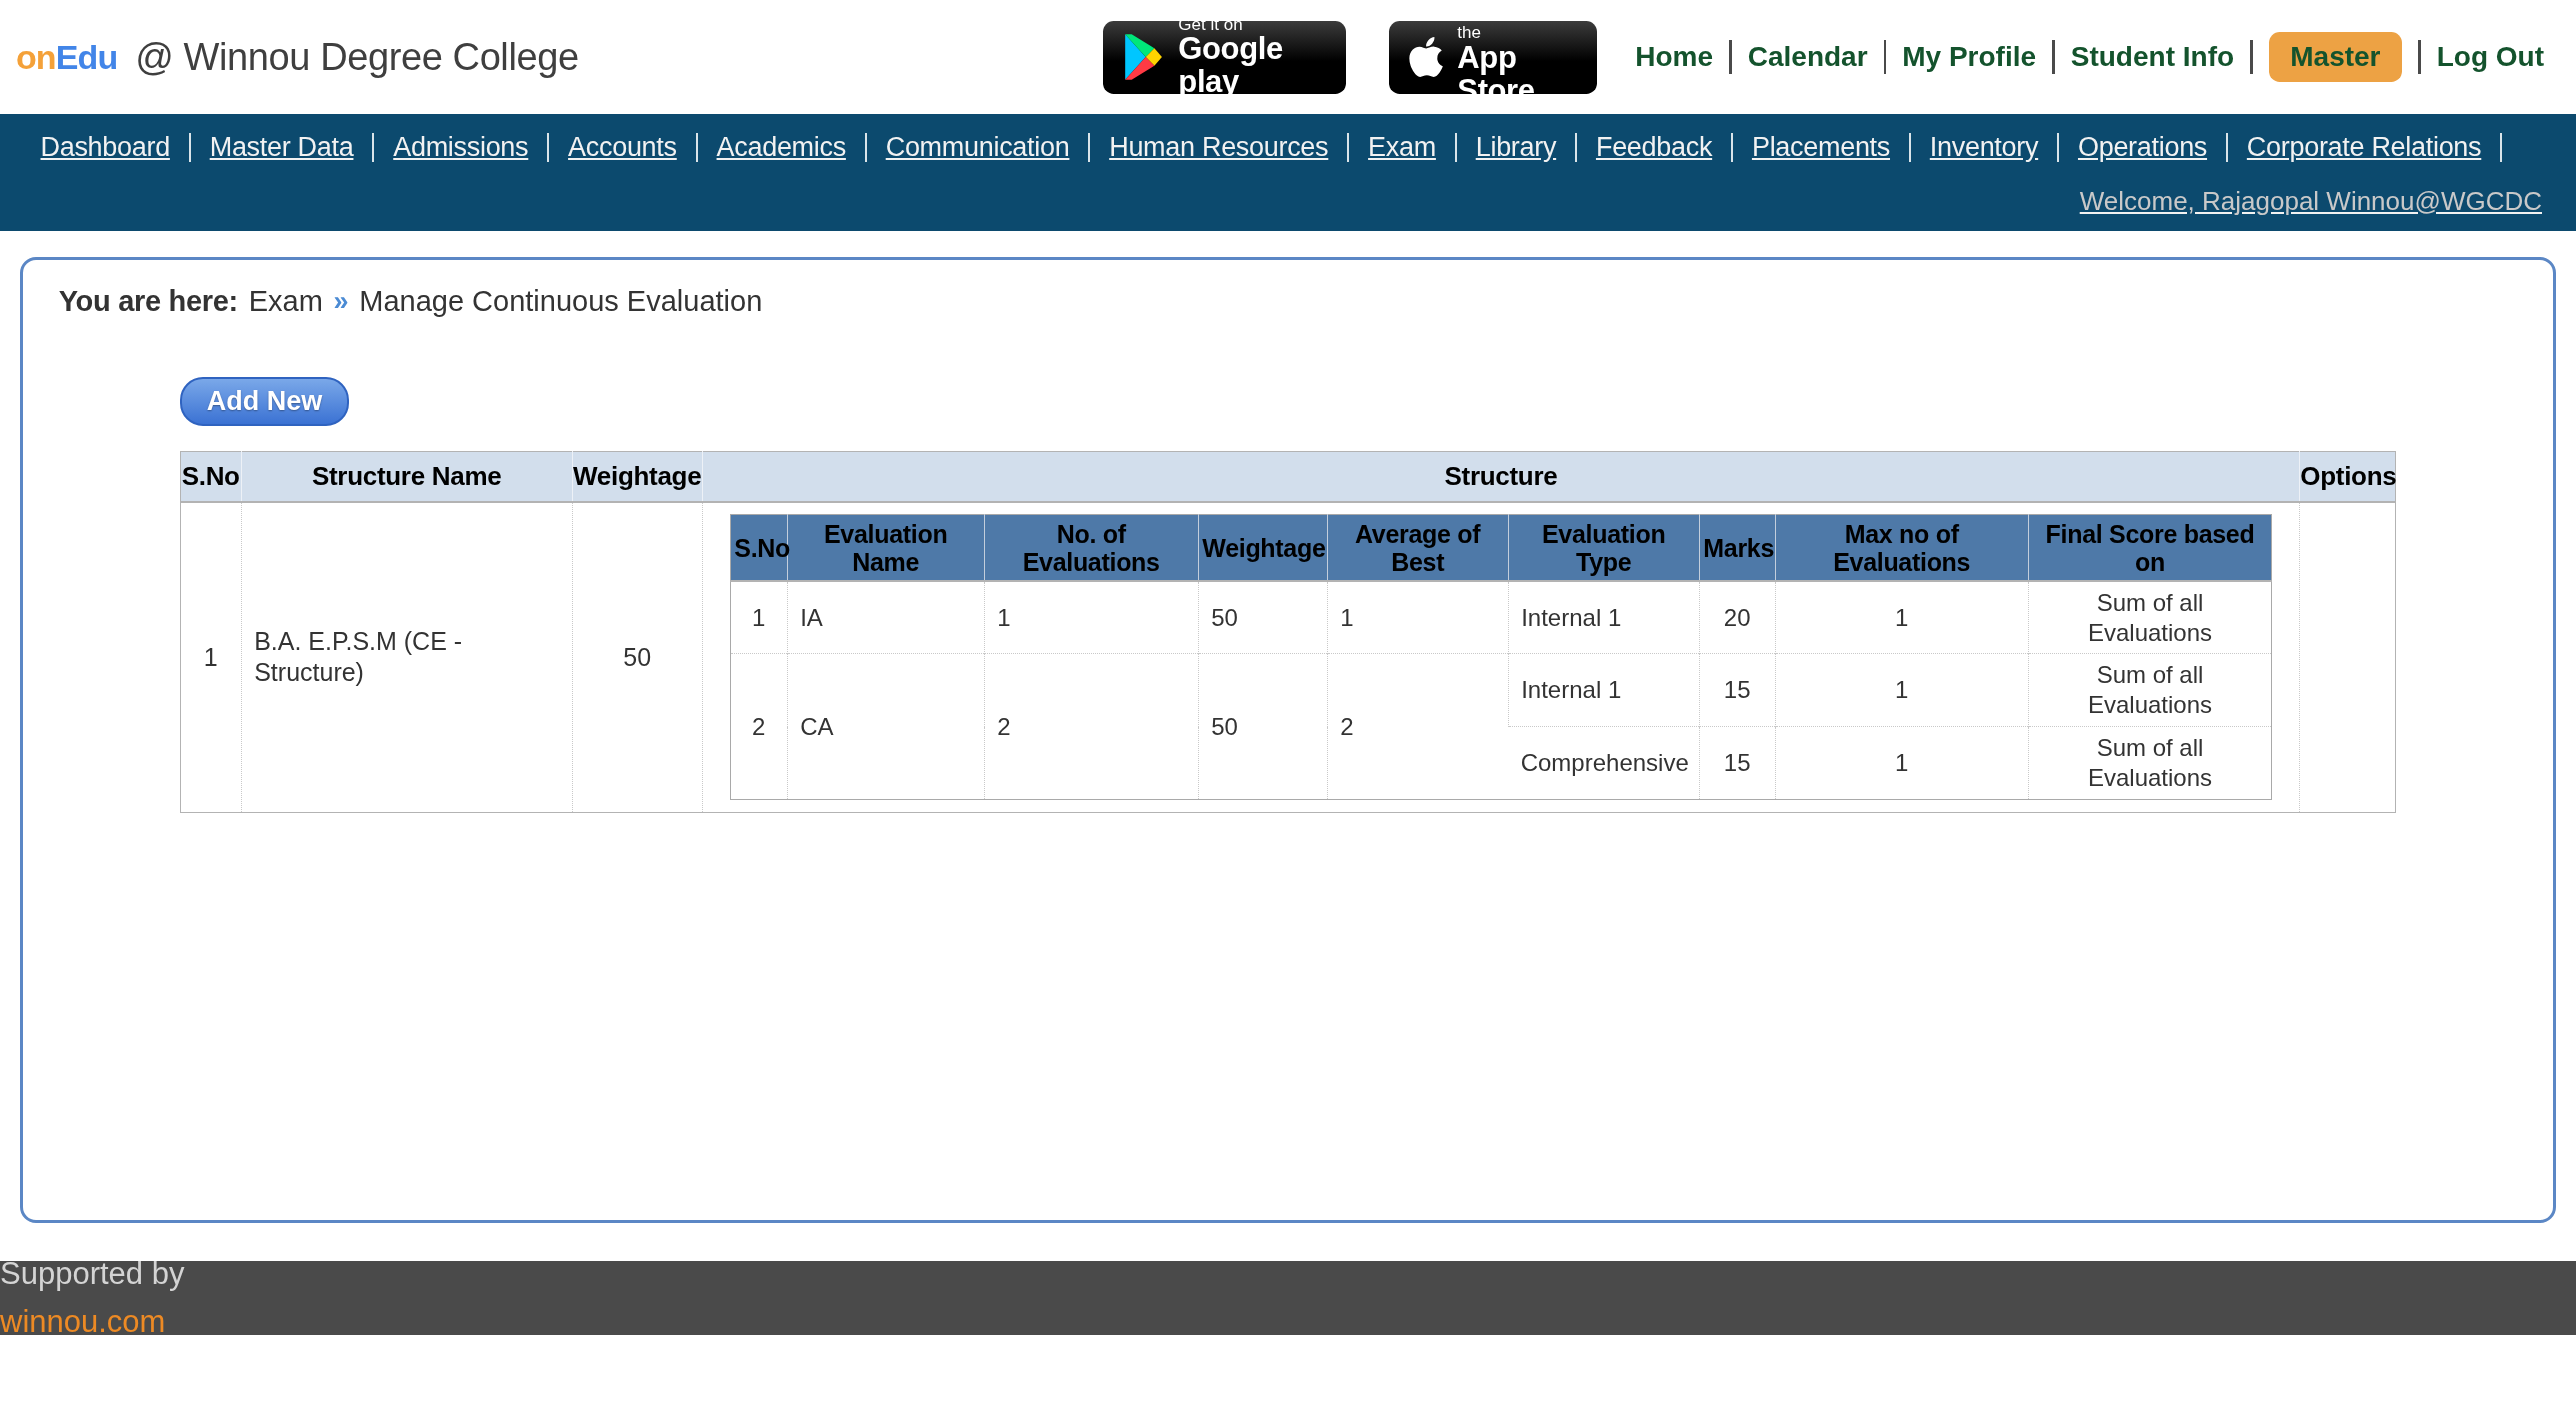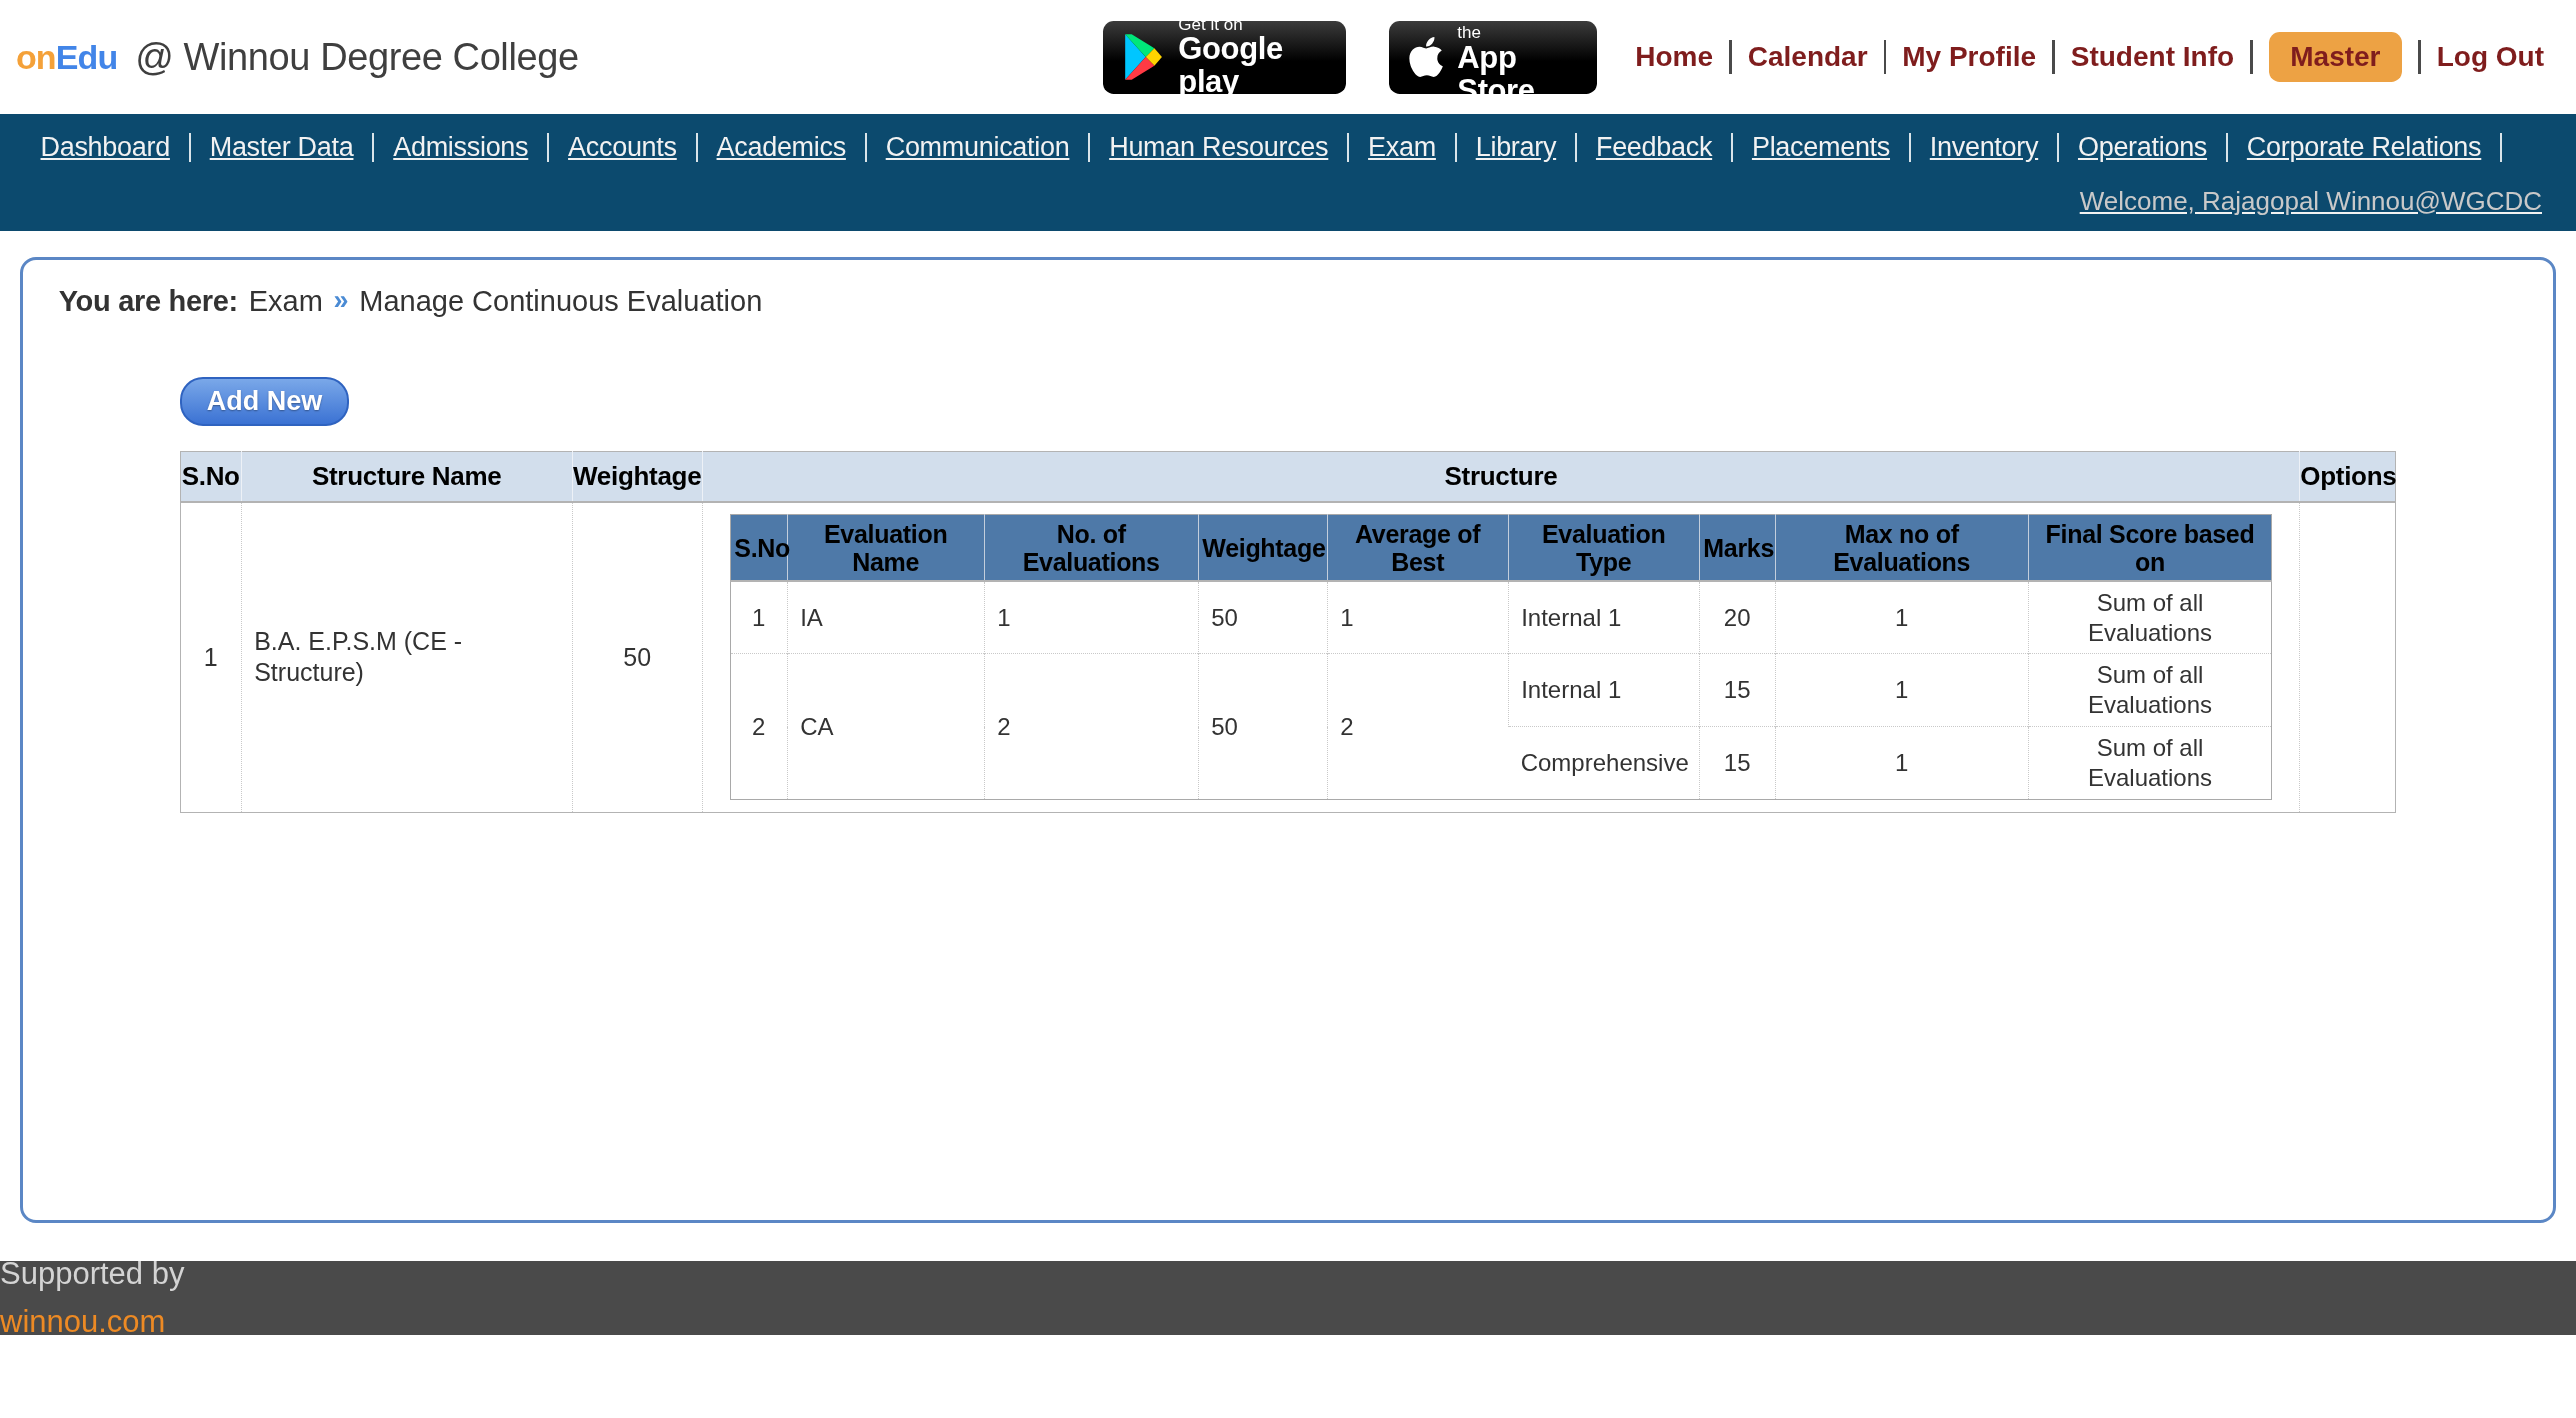--- a/index.html
+++ b/index.html
@@ -16,33 +16,33 @@
   .store-badge { height:73px; border-radius:10.7px; background:linear-gradient(#3c3c3c, #000 55%);
                  display:flex; align-items:center; padding:0 19.7px; gap:14.3px; color:#fff; cursor:pointer; }
   .store-badge .txt { display:flex; flex-direction:column; line-height:1.05; }
   .store-badge .tag { font-size:17px; }
   .store-badge .big { font-size:31px; font-weight:bold; letter-spacing:-0.4px; }
   .gp-badge { width:243px; }
   .as-badge { width:208px; }
 
   .top-nav { display:flex; align-items:center; gap:16px; font-size:28px; font-weight:bold; color:#3A3A3A; white-space:nowrap; }
   .top-nav .vdiv { width:2.7px; height:34px; background:#4a4a4a; }
-  .top-nav a { color:#7f1d1d; text-decoration:none; cursor:pointer; }
+  .top-nav a { color:#14532d; text-decoration:none; cursor:pointer; }
   .support-btn { background:#EDA244; border-radius:10.7px; padding:9px 21.5px; color:#2e2e2e; }
 
   
   .menubar { background:#0c4a6e; color:#F2F2F2;text-decoration:underline; }
   .menu-row { height:66px; display:flex; align-items:center; padding:0 21.5px; font-size:27px; letter-spacing:-0.3px; }
   .menu-row .mi { padding:0 19px; cursor:pointer; white-space:nowrap; }
   .menu-row .mdiv { width:1.8px; height:29px; background:rgba(255,255,255,0.85); }
   .welcome-row { height:51px; display:flex; justify-content:flex-end; align-items:center; padding:0 34px 9px 0; font-size:26px; color:#C9C9C9; }
 
   
   .panel { margin:26px 19.7px 0 19.7px; height:966px; border:3.6px solid #5B87C5; border-radius:16px; background:#fff; }
-  .breadcrumb { padding:25px 0 0 36px; font-size:29px; color:#333; display:flex; align-items:flex-start; gap:10.7px; }
+  .breadcrumb { padding:25px 0 0 36px; font-size:29px; color:#333; display:flex; align-items:center; gap:10.7px; }
   .breadcrumb .pref { font-weight:bold; letter-spacing:-0.3px; }
   .breadcrumb .chev { color:#4B8BD4; font-weight:bold; font-size:27px; }
   .breadcrumb a { color:#333; text-decoration:none; }
 
   .content-area { margin:59px 157px 0 157px; }
   .title-row { display:flex; justify-content:space-between; align-items:center; }
   .page-title { font-size:31px; font-weight:bold; color:#2A5DB0; letter-spacing:-0.3px; }
   .addnew-btn { font-family:"Liberation Sans", sans-serif; font-size:27px; font-weight:bold; color:#fff;
                 background:linear-gradient(#7AA8E9, #3B72D3); border:2.7px solid #2F63C0; border-radius:23px;
                 padding:7.2px 25px; text-shadow:0 0.9px 1.8px rgba(0,0,0,0.35); cursor:pointer; }

